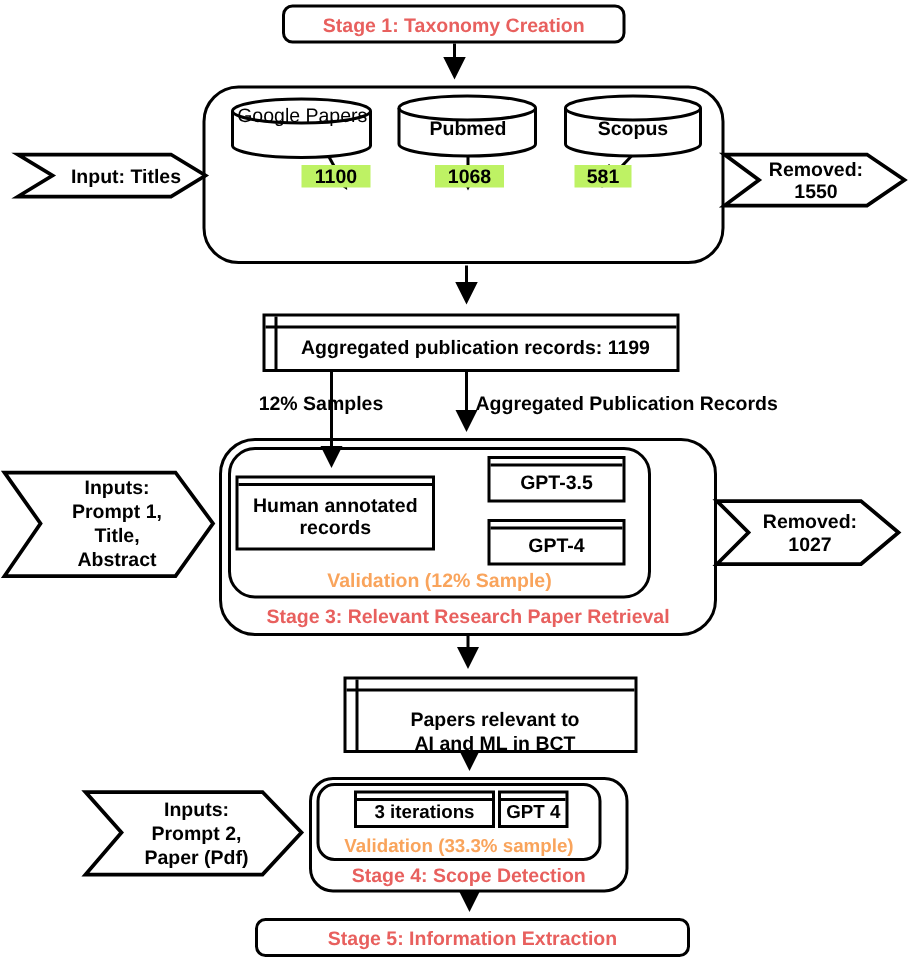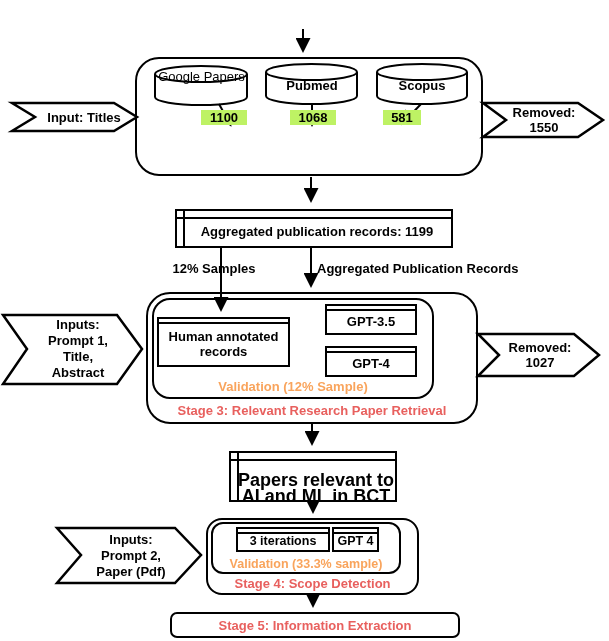--- a/index.html
+++ b/index.html
@@ -77,20 +77,23 @@
 
     <g stroke="#000" stroke-width="2.5" fill="#fff" stroke-linejoin="miter">
       <polygon points="12,103 114,103 137,117 114,131 12,131 35,117"></polygon>
       <polygon points="483,103 578,103 603,120 578,137 483,137 506,120"></polygon>
       <polygon points="3,315 117,315 142,349 117,384 3,384 27,349"></polygon>
       <polygon points="478,334 574,334 599,355 574,376 478,376 499,355"></polygon>
       <polygon points="57,528 175,528 201,555 175,583 57,583 81,555"></polygon>
     </g>
   </svg>
 
+  <div class="box pill" style="left:188px;top:3px;width:229px;height:26px;font-size:13px;">
+    <span class="red">Stage 1: Taxonomy Creation</span>
+  </div>
 
   <div class="container" style="left:135px;top:57px;width:348px;height:119px;border-radius:24px;"></div>
 
   <div class="label regular" style="left:157px;top:70px;width:89px;line-height:14px;">Google Papers</div>
   <div class="label" style="left:268px;top:78px;width:88px;">Pubmed</div>
   <div class="label" style="left:378px;top:78px;width:88px;">Scopus</div>
 
   <div class="label count" style="left:201px;top:110px;width:44px;">1100</div>
   <div class="label count" style="left:290px;top:110px;width:44px;">1068</div>
   <div class="label count" style="left:383px;top:110px;width:36px;">581</div>
@@ -124,21 +127,21 @@
   <div class="label orange" style="left:152px;top:379px;width:282px;">Validation (12% Sample)</div>
   <div class="label red" style="left:140px;top:403px;width:344px;">Stage 3: Relevant Research Paper Retrieval</div>
 
   <div class="label lh16" style="left:30px;top:317px;width:96px;">Inputs:
 Prompt 1,
 Title,
 Abstract</div>
   <div class="label" style="left:494px;top:340px;width:92px;">Removed:
 1027</div>
 
-  <div class="box card" style="left:229px;top:451px;width:168px;height:51px;font-size:18px;line-height:16px;white-space:pre-line;padding-top:22px;padding-left:6px;">
+  <div class="box card" style="left:229px;top:451px;width:196px;height:51px;font-size:13px;line-height:16px;white-space:pre-line;padding-top:22px;padding-left:6px;">
     <span>Papers relevant to
 AI and ML in BCT</span>
   </div>
 
   <div class="container" style="left:206px;top:518px;width:213px;height:77px;border-radius:16px;"></div>
   <div class="container" style="left:211px;top:522px;width:190px;height:52px;border-radius:12px;"></div>
 
   <div class="box strip-top fs12" style="left:236px;top:527px;width:94px;height:25px;padding-top:3px;">
     <span>3 iterations</span>
   </div>

